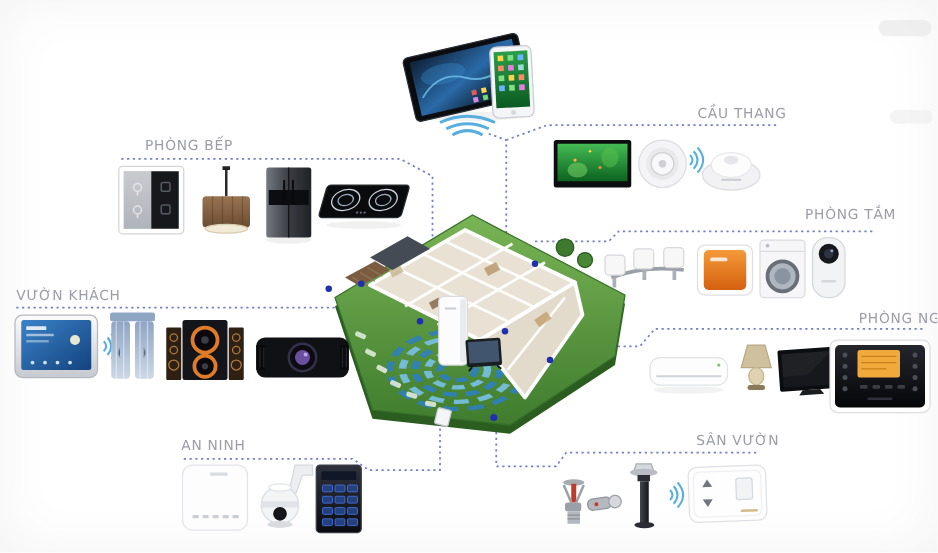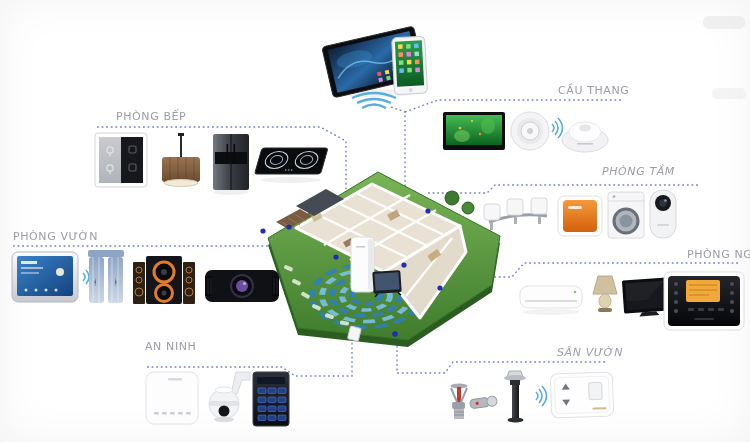--- a/index.html
+++ b/index.html
@@ -504,19 +504,19 @@
       <path d="M566,383 l4,6 h-8 z" fill="#70757e"></path>
       <path d="M562,399 h8 l-4,6 z" fill="#70757e"></path>
       <rect x="589" y="383" width="13" height="17" rx="2" fill="#f2f3f5" stroke="#d5d8dd"></rect>
       <rect x="592" y="408" width="14" height="2" rx="1" fill="#c9a96a" opacity="0.8"></rect>
     </g>
   </g>
 </svg>
 
 <div class="label" style="left:96px;  top:111px;margin-left:20px;">PHÒNG BẾP</div>
 <div class="label" style="left:558px; top:85px;text-align:center;">CẦU THANG</div>
-<div class="label" style="left:602px; top:166px;font-style:italic;">PHÒNG TẮM</div>
-<div class="label" style="left:13px;  top:231px;">PHÒNG VƯỜN</div>
+<div class="label" style="left:644px; top:166px;">PHÒNG TẮM</div>
+<div class="label" style="left:13px;  top:231px;">VƯỜN KHÁCH</div>
 <div class="label" style="left:687px; top:249px;">PHÒNG NGỦ</div>
-<div class="label" style="left:145px; top:341px;">AN NINH</div>
-<div class="label" style="left:557px; top:347px;font-style:italic;">SÂN VƯỜN</div>
+<div class="label" style="left:145px; top:351px;">AN NINH</div>
+<div class="label" style="left:557px; top:347px;">SÂN VƯỜN</div>
 
 </div>
 
 </body></html>

